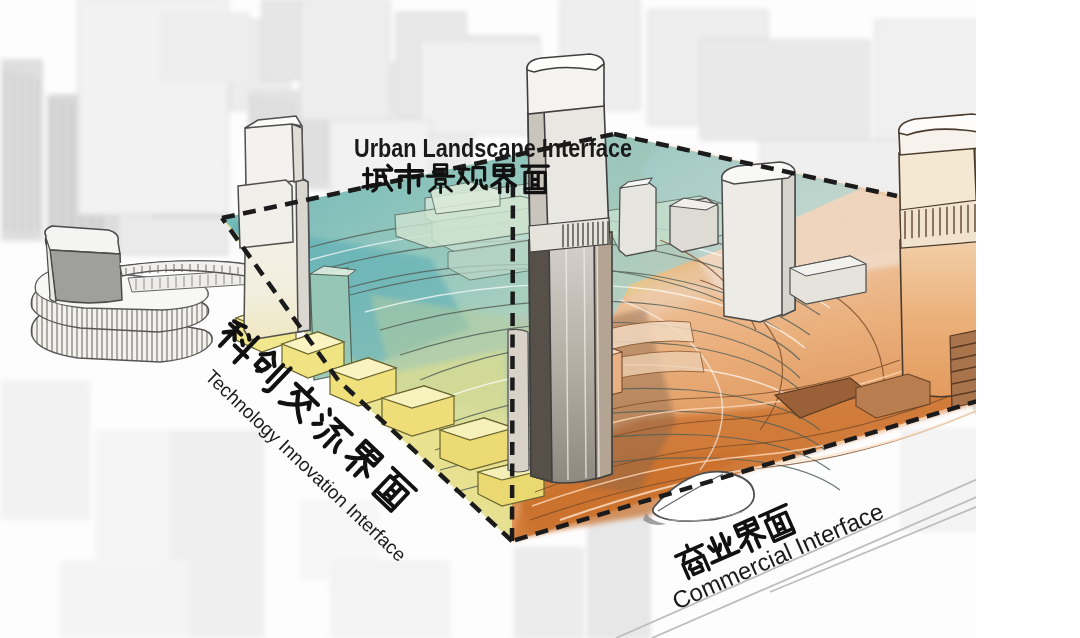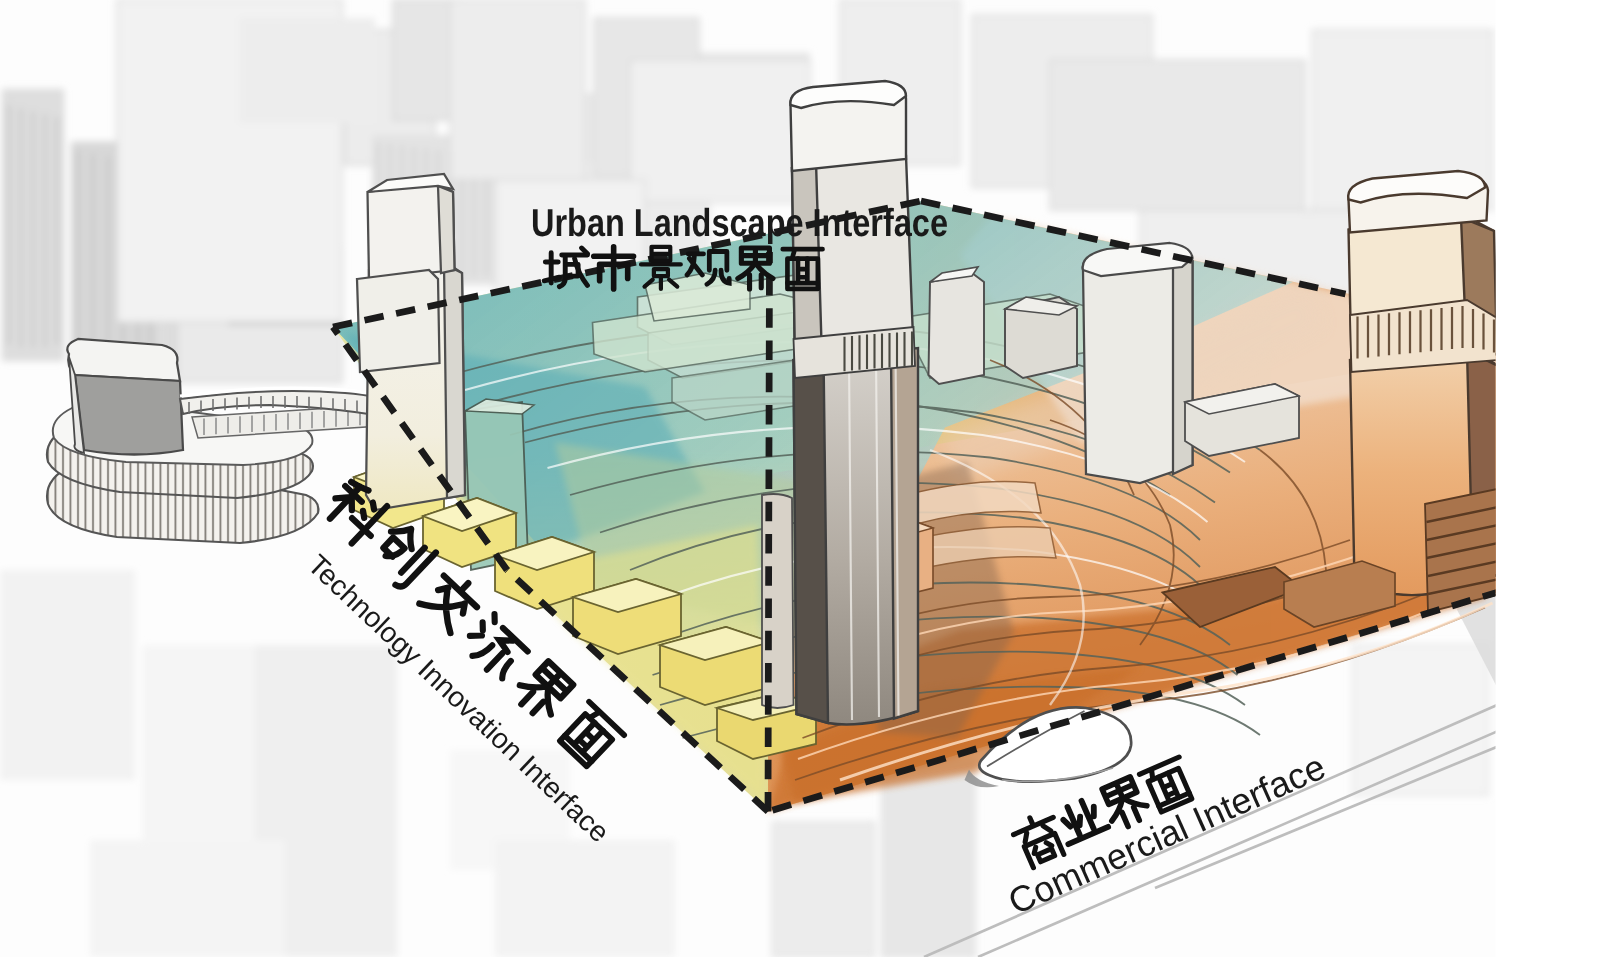--- a/index.html
+++ b/index.html
@@ -1,17 +1,17 @@
 <!DOCTYPE html>
 <html><head>
 <meta charset="utf-8">
 <style>
   html,body{margin:0;padding:0;background:#fff;}
   #stage{position:relative;width:976px;height:638px;overflow:hidden;background:#fdfdfd;
-         font-family:"Liberation Sans",sans-serif;padding-left:21px;}
+         font-family:"Liberation Sans",sans-serif;}
   svg{position:absolute;left:0;top:0;}
 </style>
 </head>
 <body>
 <div id="stage">
 <svg width="1080" height="638" viewBox="0 0 1080 638">
 <defs>
   <linearGradient id="washLR" x1="0" y1="0" x2="1" y2="0">
     <stop offset="0" stop-color="#ebe6a2"></stop>
     <stop offset="0.4" stop-color="#e2dc96"></stop>

